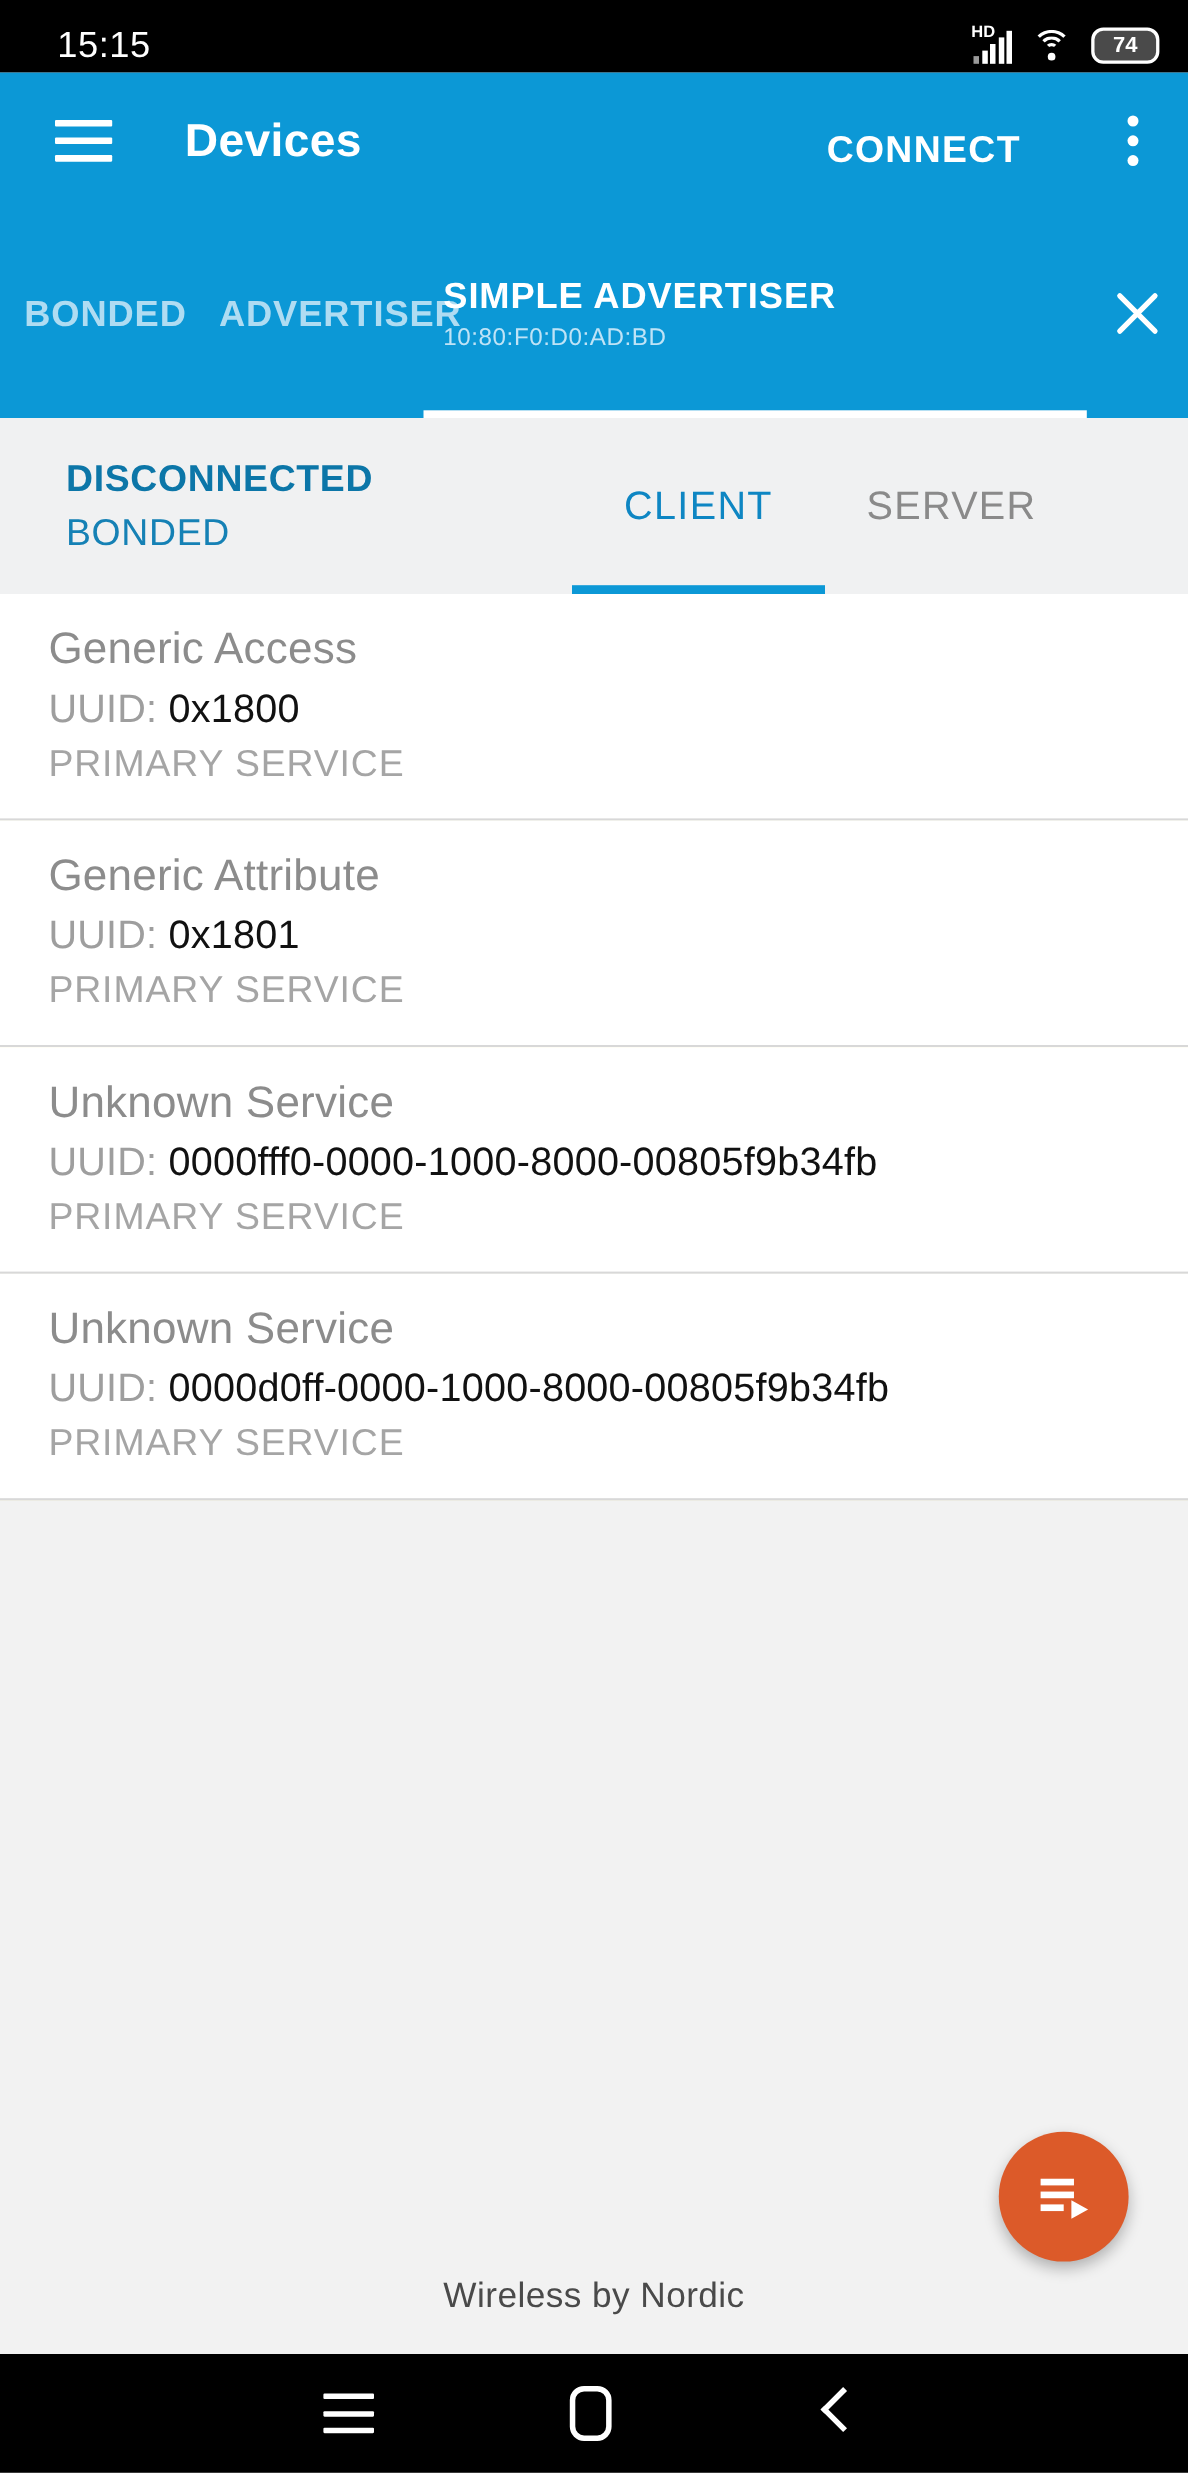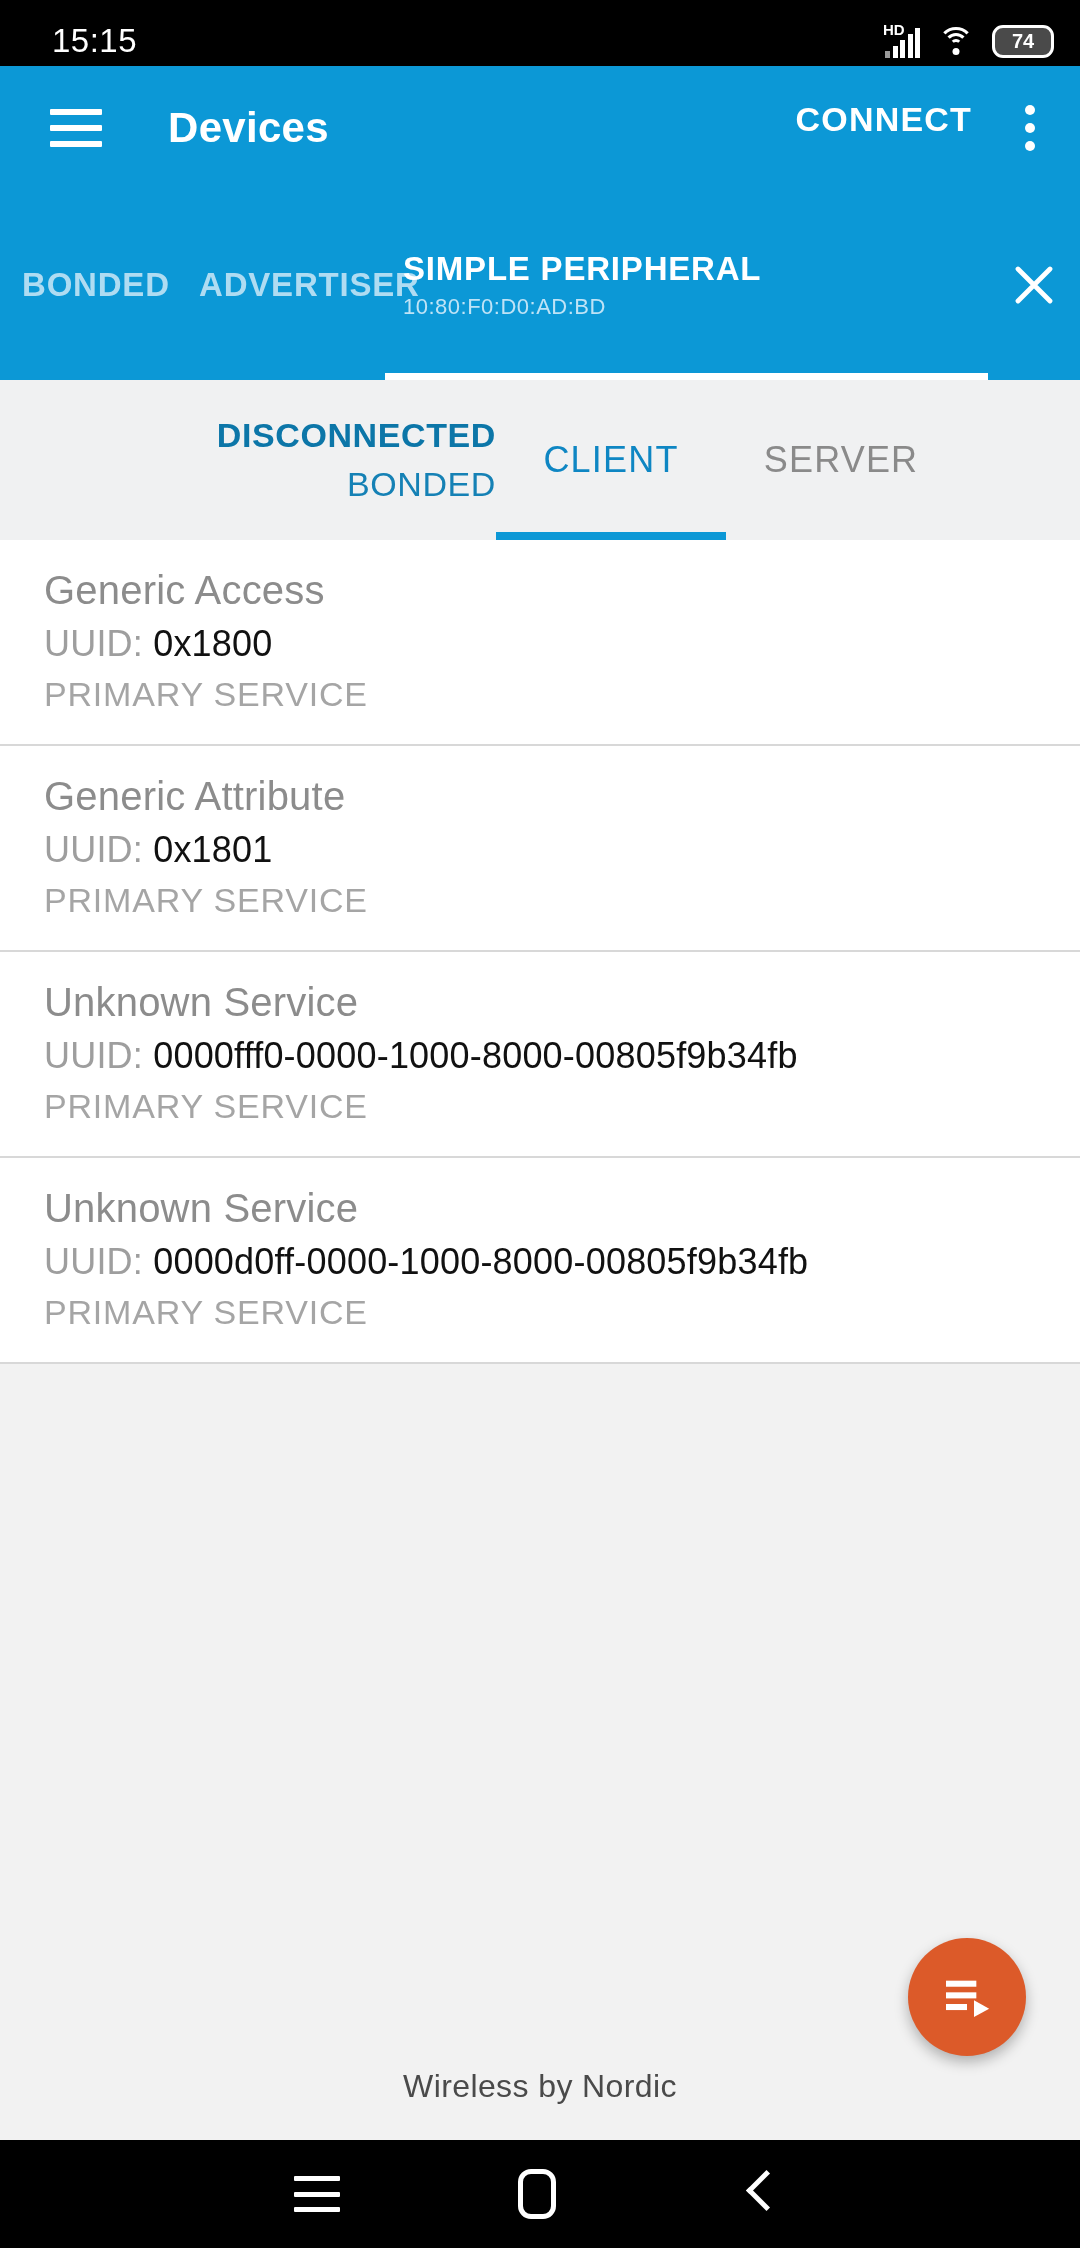--- a/index.html
+++ b/index.html
@@ -48,21 +48,21 @@
 
   
   .appbar {
     position:absolute; top:66px; left:0; width:1080px; height:124px;
     background:#0C98D6;
     display:flex; align-items:center;
   }
   .hamburger { width:52px; height:38px; margin-left:50px; display:flex; flex-direction:column; justify-content:space-between; cursor:pointer;}
   .hamburger i { display:block; height:6px; background:#fff; border-radius:1px; }
   .apptitle { color:#fff; font-size:42px; font-weight:700; margin-left:66px; letter-spacing:0.3px; }
-  .appbar-actions { margin-left:auto; display:flex; align-items:flex-start; }
+  .appbar-actions { margin-left:auto; display:flex; align-items:flex-end;gap:44px; }
   .connect-btn { color:#fff; font-size:34px; font-weight:700; letter-spacing:1.2px; cursor:pointer; }
   .overflow { width:56px; height:56px; margin-left:30px; margin-right:22px;
               display:flex; flex-direction:column; align-items:center; justify-content:center; gap:8px; cursor:pointer;}
   .overflow i { display:block; width:10px; height:10px; border-radius:50%; background:#fff; }
 
   
   .devtabs {
     position:absolute; top:190h; top:190px; left:0; width:1080px; height:190px;
     background:#0C98D6; display:flex; align-items:flex-end;
   }
@@ -87,21 +87,21 @@
     width:92px; height:190px; display:flex; align-items:center; justify-content:center;
     position:relative; cursor:pointer; flex:0 0 92px;
   }
   .tab-close svg { width:48px; height:48px; }
 
   
   .statusrow {
     position:absolute; top:380px; left:0; width:1080px; height:160px;
     background:#F0F1F2; display:flex; align-items:center;
   }
-  .connstate { margin-left:36px; width:460px;text-align:right; }
+  .connstate { margin-left:60px; width:460px; }
   .connstate .cs-main { color:#0C76A8; font-size:34px; font-weight:700; letter-spacing:0.6px; }
   .connstate .cs-sub  { color:#1581B5; font-size:34px; font-weight:400; letter-spacing:0.6px; margin-top:10px; }
   .cstabs { display:flex; align-items:center; height:160px; }
   .cstab {
     height:160px; display:flex; align-items:center; justify-content:center;
     font-size:36px; letter-spacing:1.2px; position:relative; cursor:pointer;
   }
   .cstab.client { width:230px; color:#0E86C3; }
   .cstab.server { width:230px; color:#8A8A8A; }
   .cstab.active::after { content:""; position:absolute; left:0; right:0; bottom:0; height:8px; background:#0C98D6; }
@@ -199,21 +199,21 @@
   </div>
 
   <div class="devtabs">
     <div class="devtab inactive t-bonded">
       <div class="dt-name">BONDED</div>
     </div>
     <div class="devtab inactive t-adv">
       <div class="dt-name">ADVERTISER</div>
     </div>
     <div class="devtab active">
-      <div class="dt-name">SIMPLE PERIPHERAL</div>
+      <div class="dt-name">SIMPLE ADVERTISER</div>
       <div class="dt-addr">10:80:F0:D0:AD:BD</div>
     </div>
     <div class="tab-close">
       <svg viewBox="0 0 24 24" aria-hidden="true">
         <path d="M4 4 L20 20 M20 4 L4 20" stroke="#ffffff" stroke-width="2.4" fill="none" stroke-linecap="round"></path>
       </svg>
     </div>
   </div>
 
   <div class="statusrow">

